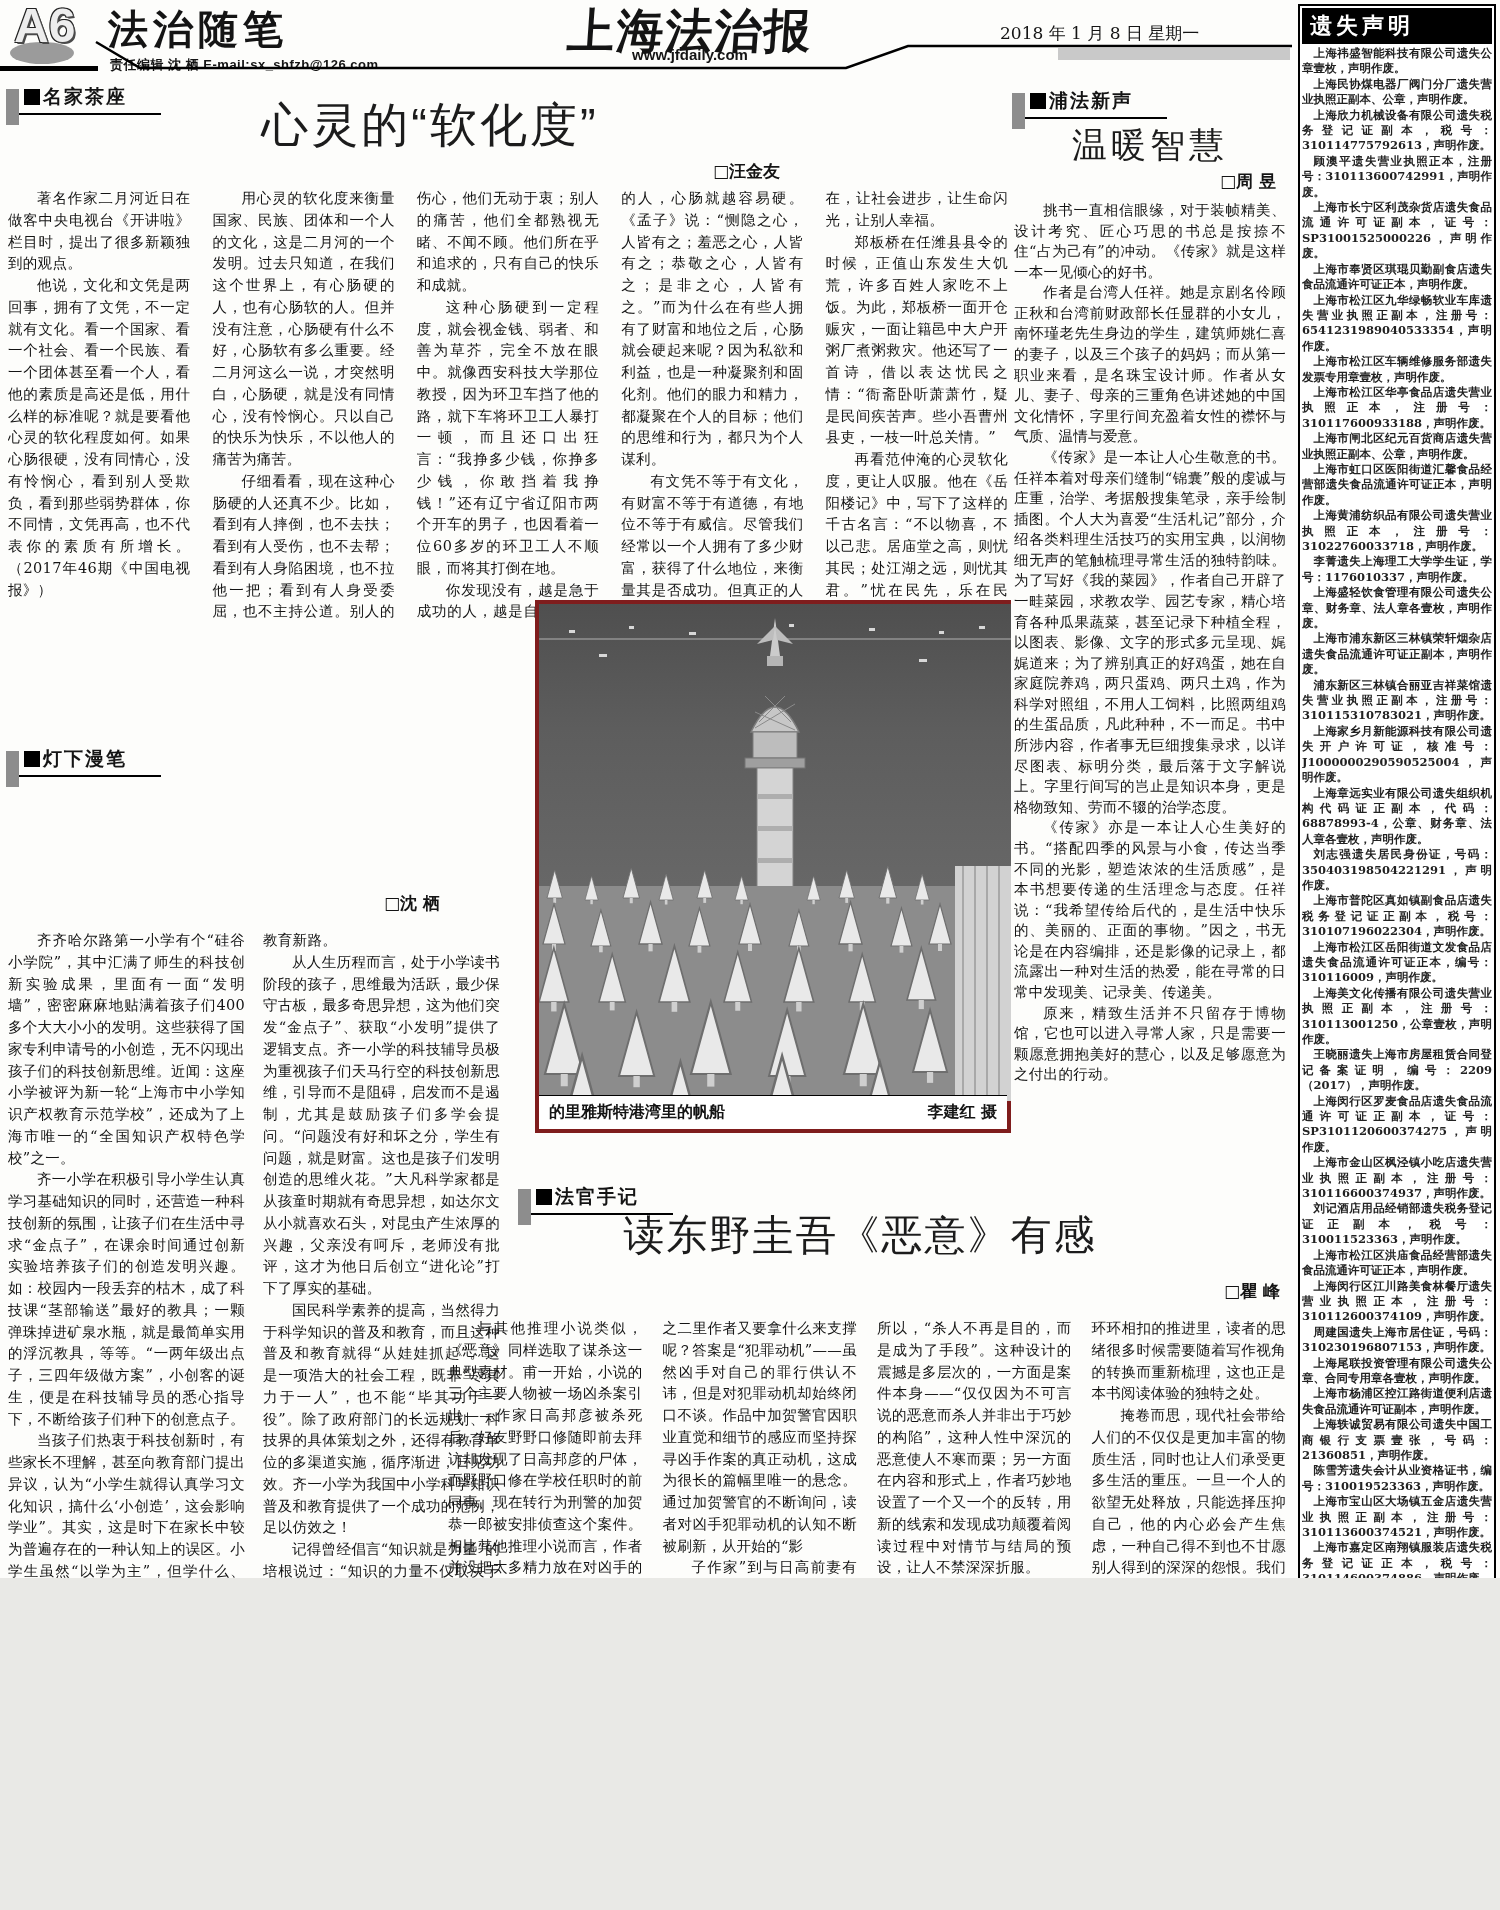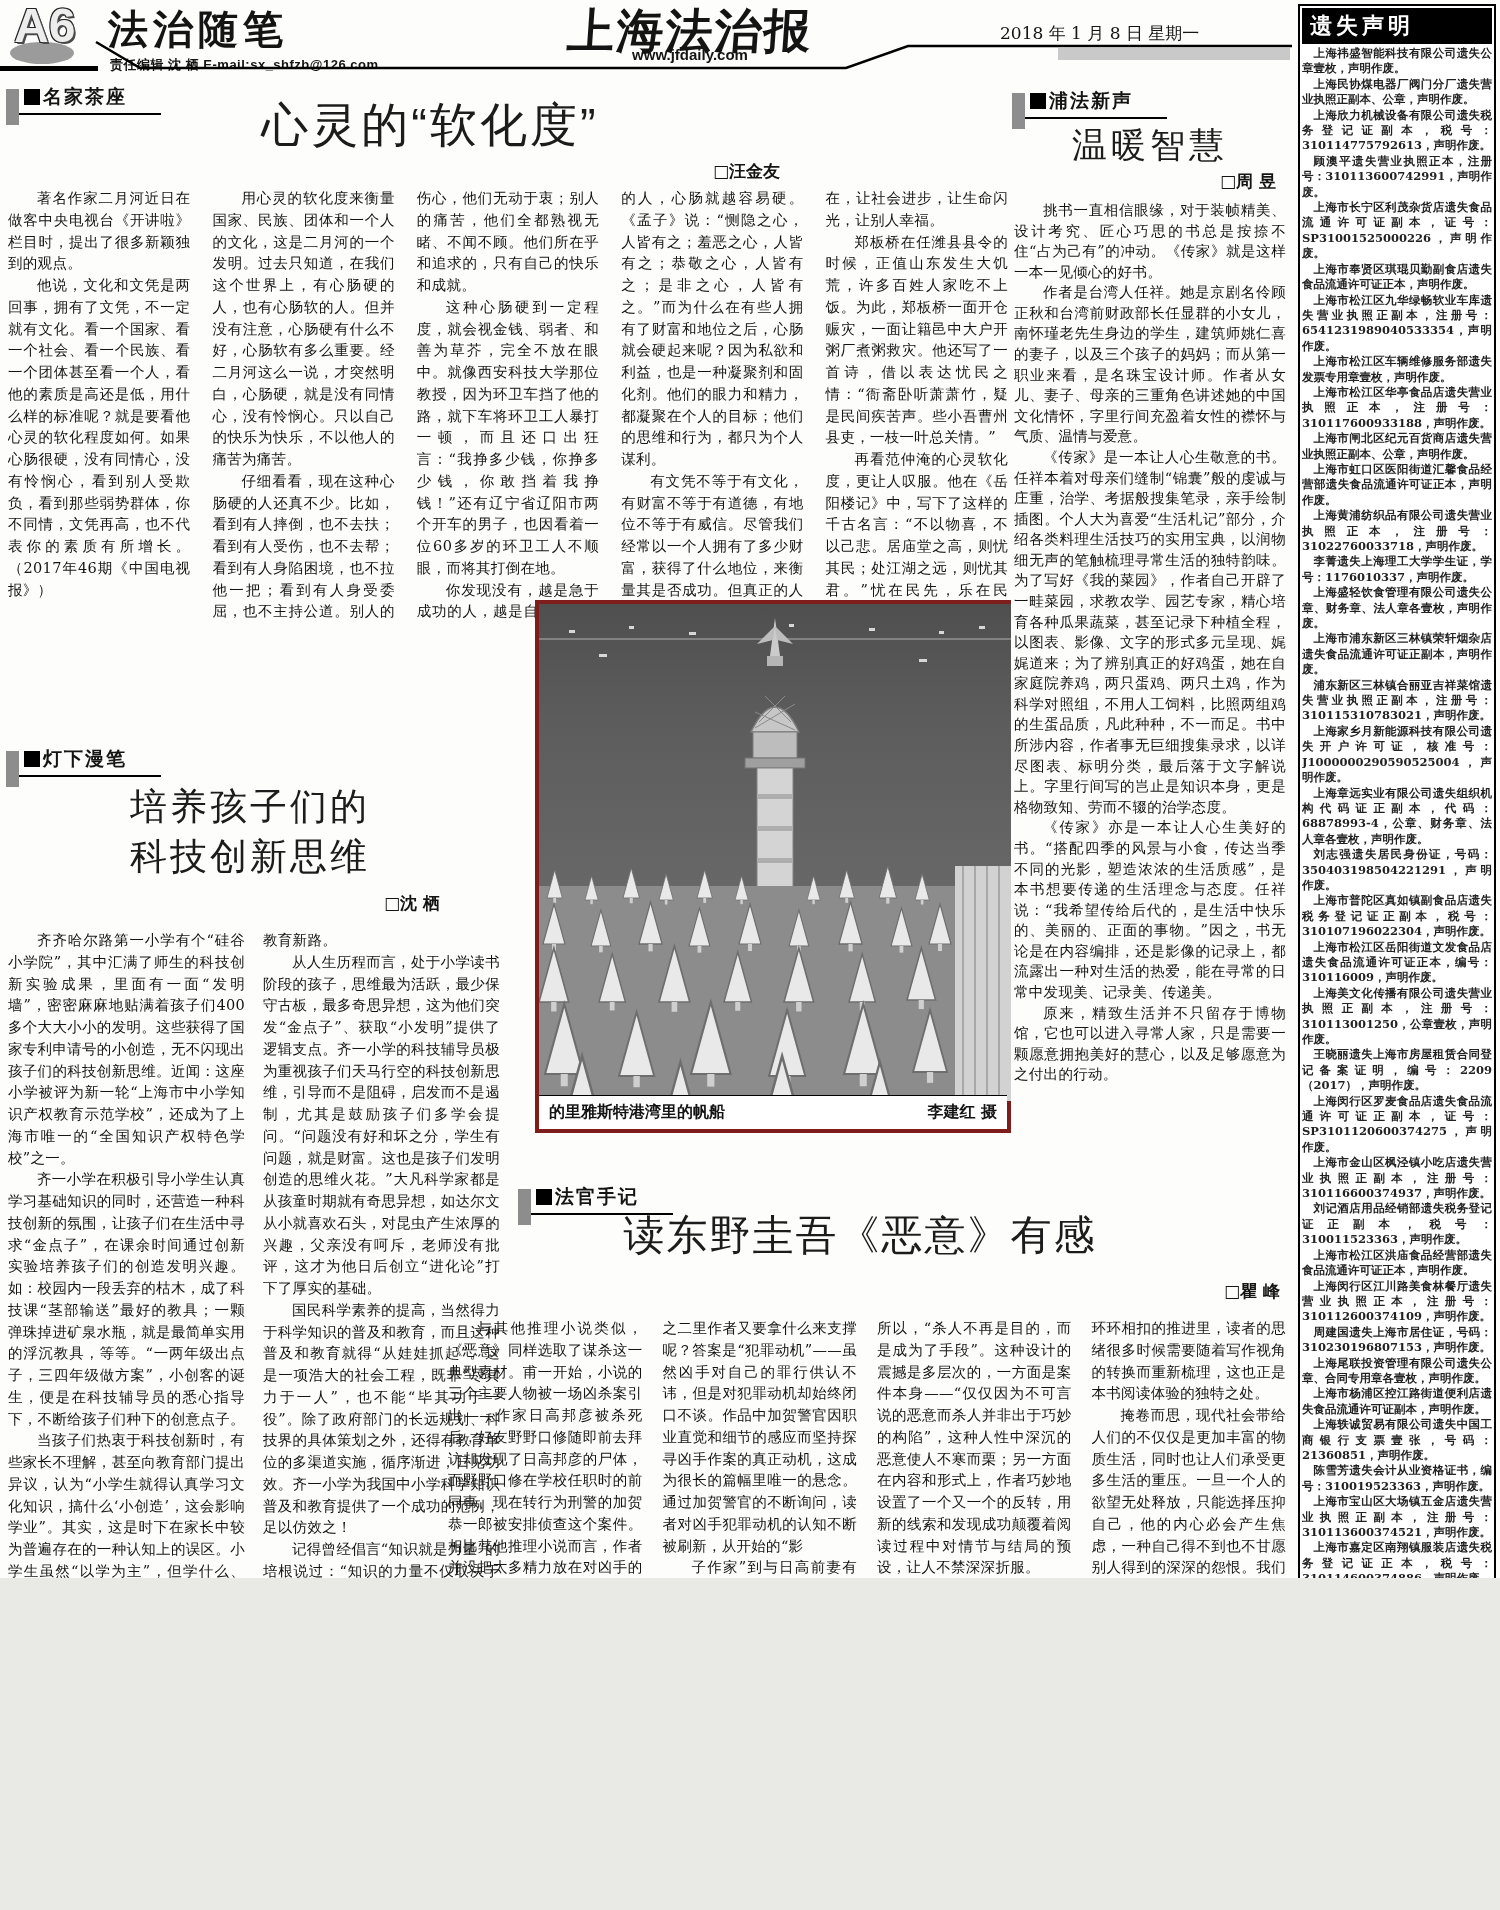--- a/index.html
+++ b/index.html
@@ -199,24 +199,20 @@
       </g>
     </svg>
     <div id="photo-caption-bar">
       <span>的里雅斯特港湾里的帆船</span>
       <span>李建红  摄</span>
     </div>
   </div>
 
   <div class="kicker" style="left:8px;top:746px;">
     <span class="kbar"></span><span class="ksq"></span><span class="ktext">灯下漫笔</span>
-  </div>
-  <div class="headline" style="left:0px;top:782px;width:500px;font-size:37px;letter-spacing:3px;line-height:1.35;">
-    <div>培养孩子们的</div>
-    <div>科技创新思维</div>
   </div>
   <div class="byline" style="left:60px;top:892px;width:380px;text-align:right;">□沈 栖</div>
   <div class="body-block cols-2" style="left:8px;top:930px;width:492px;height:972px;">
       <p class="para">齐齐哈尔路第一小学有个“硅谷小学院”，其中汇满了师生的科技创新实验成果，里面有一面“发明墙”，密密麻麻地贴满着孩子们400多个大大小小的发明。这些获得了国家专利申请号的小创造，无不闪现出孩子们的科技创新思维。近闻：这座小学被评为新一轮“上海市中小学知识产权教育示范学校”，还成为了上海市唯一的“全国知识产权特色学校”之一。</p>
       <p class="para">齐一小学在积极引导小学生认真学习基础知识的同时，还营造一种科技创新的氛围，让孩子们在生活中寻求“金点子”，在课余时间通过创新实验培养孩子们的创造发明兴趣。如：校园内一段丢弃的枯木，成了科技课“茎部输送”最好的教具；一颗弹珠掉进矿泉水瓶，就是最简单实用的浮沉教具，等等。“一两年级出点子，三四年级做方案”，小创客的诞生，便是在科技辅导员的悉心指导下，不断给孩子们种下的创意点子。</p>
       <p class="para">当孩子们热衷于科技创新时，有些家长不理解，甚至向教育部门提出异议，认为“小学生就得认真学习文化知识，搞什么‘小创造’，这会影响学业”。其实，这是时下在家长中较为普遍存在的一种认知上的误区。小学生虽然“以学为主”，但学什么、怎么学，很有讲究。文化知识不止是传统意义上的识字断文，科技知识也自然地被列入了文化知识的范畴；鉴于应试教育的惯性，孩子们往往被引向死记硬背、按图索骥的“标准式记忆”，而缺乏开放性思维、异想性思维、创造性思维，常会出现一些文化考试高分者科学常识贫乏、科商</p>
       <p class="para">式微的离奇现象。齐一小学走出的是一条与应试教育截然不同的素质教育新路。</p>
       <p class="para">从人生历程而言，处于小学读书阶段的孩子，思维最为活跃，最少保守古板，最多奇思异想，这为他们突发“金点子”、获取“小发明”提供了逻辑支点。齐一小学的科技辅导员极为重视孩子们天马行空的科技创新思维，引导而不是阻碍，启发而不是遏制，尤其是鼓励孩子们多学会提问。“问题没有好和坏之分，学生有问题，就是财富。这也是孩子们发明创造的思维火花。”大凡科学家都是从孩童时期就有奇思异想，如达尔文从小就喜欢石头，对昆虫产生浓厚的兴趣，父亲没有呵斥，老师没有批评，这才为他日后创立“进化论”打下了厚实的基础。</p>
       <p class="para">国民科学素养的提高，当然得力于科学知识的普及和教育，而且这种普及和教育就得“从娃娃抓起”。这是一项浩大的社会工程，既非“尽其力于一人”，也不能“毕其功于一役”。除了政府部门的长远规划、科技界的具体策划之外，还得有教育单位的多渠道实施，循序渐进，日见功效。齐一小学为我国中小学科学知识普及和教育提供了一个成功的范例，足以仿效之！</p>
       <p class="para">记得曾经倡言“知识就是力量”的培根说过：“知识的力量不仅取决于其本身的价值大小，更取决于它是否被传播以及传播的深度和广度。”广泛传播科学知识，使之深入人心，教育部门责无旁贷，学校理应成为培养科学素养的摇篮。唯有如此，我们的孩子才能跻身于科技创新思维的一代——工业文明时代和知识经济时代，跻身于世界强国之列。</p>

